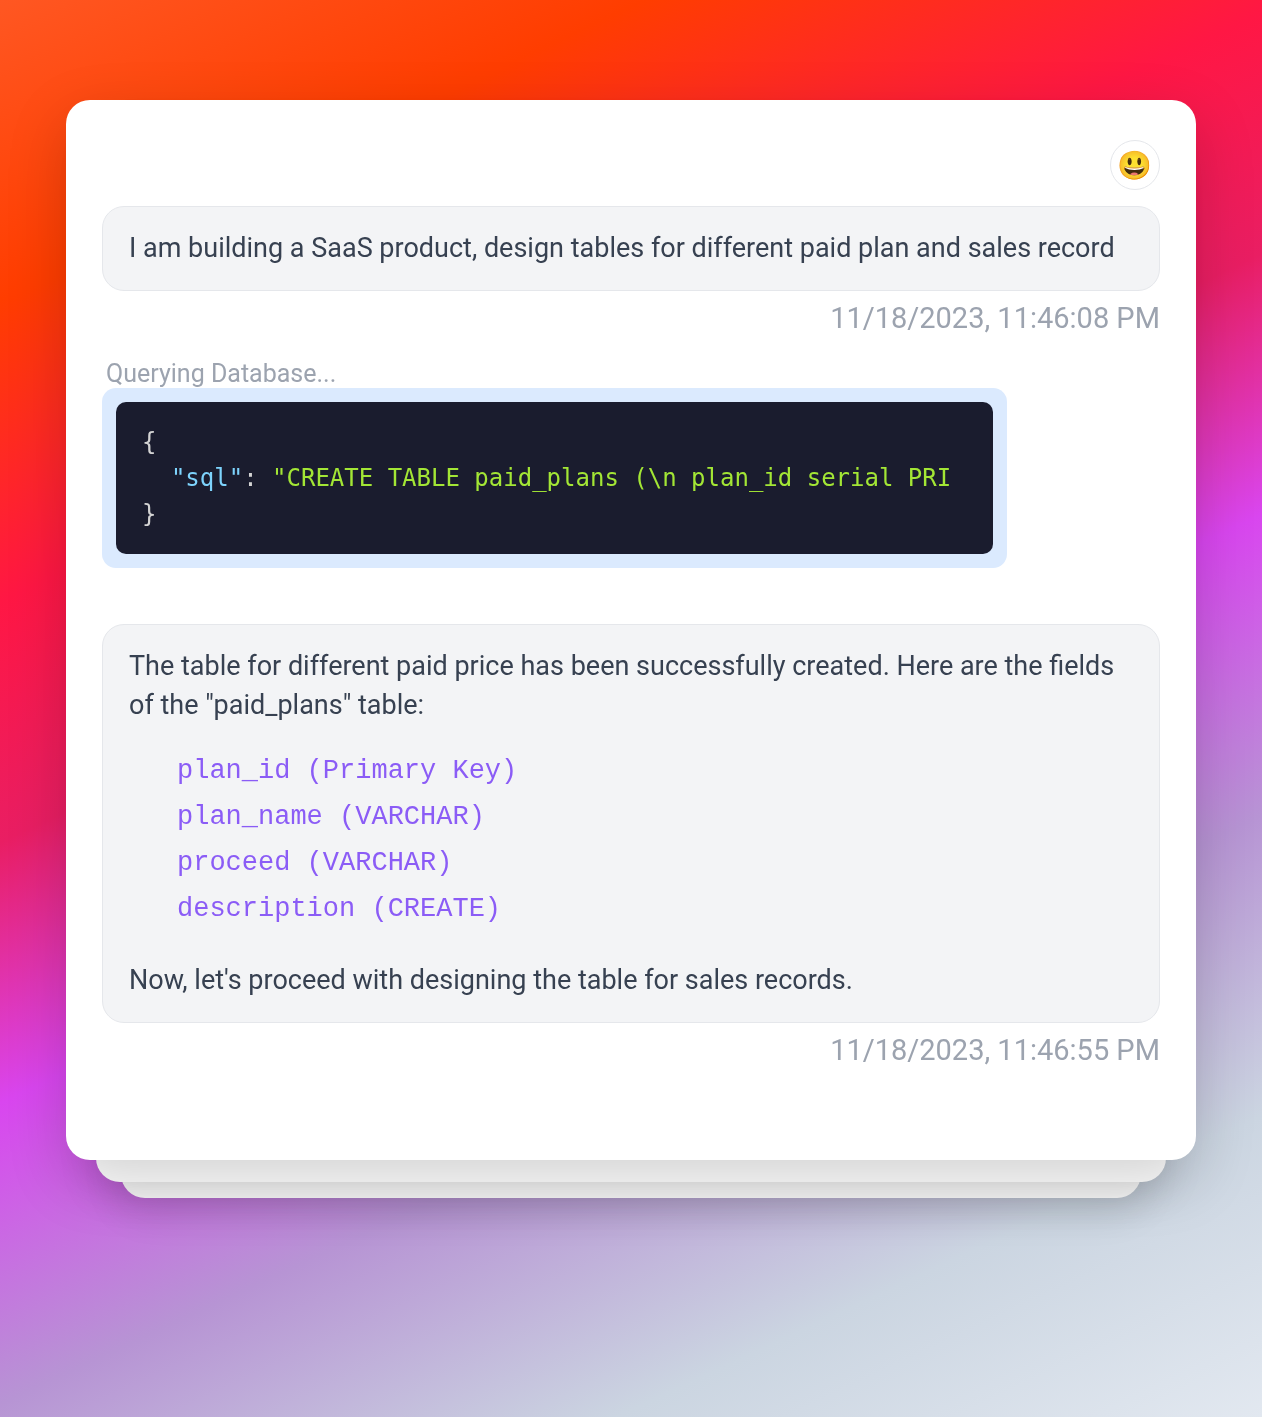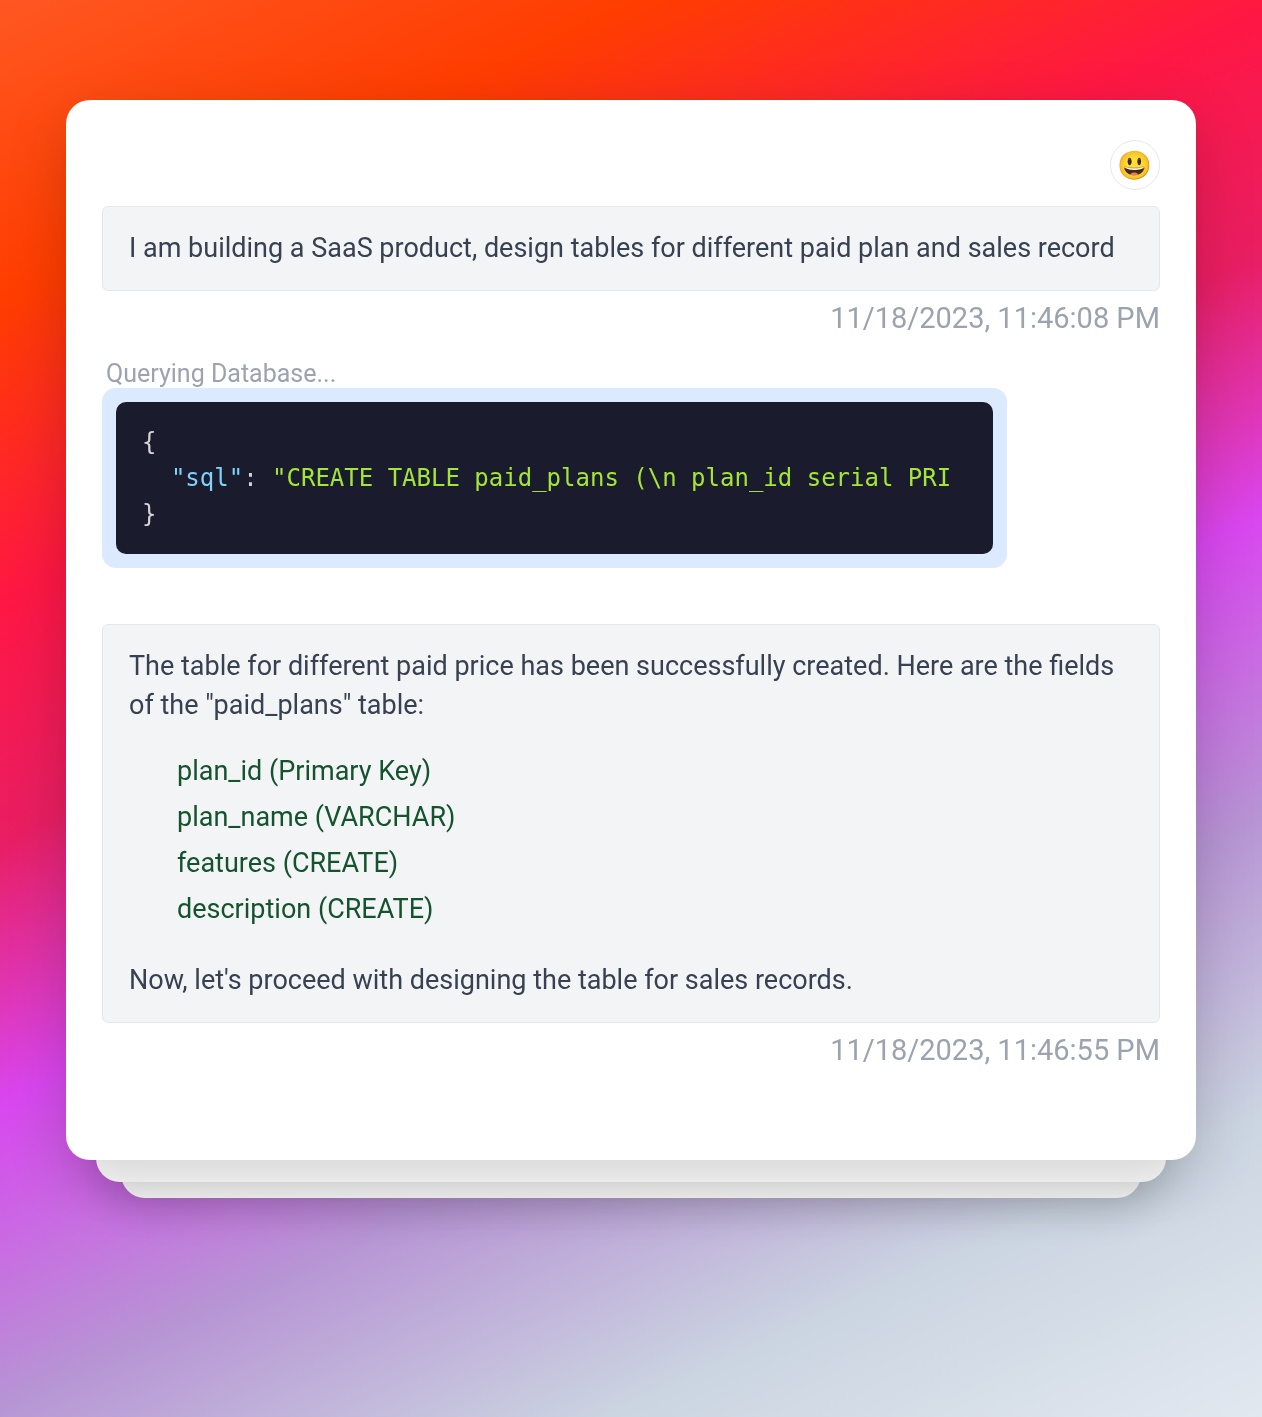--- a/index.html
+++ b/index.html
@@ -66,21 +66,21 @@
     border: 1px solid #e5e7eb;
     display: flex;
     align-items: center;
     justify-content: center;
     font-size: 28px;
     background: #fff;
   }
   .bubble {
     background: #f3f4f6;
     border: 1px solid #e5e7eb;
-    border-radius: 6px;
+    border-radius: 22px;
     padding: 22px 26px;
     font-size: 27px;
     line-height: 1.45;
     color: #374151;
   }
   .timestamp {
     text-align: right;
     color: #9ca3af;
     font-size: 29px;
     margin-top: 10px;
@@ -115,21 +115,22 @@
   .json-colon { color: #d4d4d4; }
   .json-str { color: #a3e635; }
   .bubble-list {
     list-style: none;
     padding-left: 48px;
     margin: 24px 0 28px 0;
   }
   .bubble-list li {
     font-size: 27px;
     line-height: 1.7;
-    color: #14532d;
+    color: #8b5cf6;
+    font-family: Liberation Mono, monospace;
   }
 </style>
 </head>
 <body>
 
 <div class="card-stack">
   <div class="card-shadow-2"></div>
   <div class="card-shadow-1"></div>
 
   <div class="chat-card">
@@ -153,21 +154,21 @@
         <div>&nbsp;&nbsp;<span class="json-key">"sql"</span><span class="json-colon">: </span><span class="json-str">"CREATE TABLE paid_plans (\n  plan_id serial PRI</span></div>
         <div><span class="brace">}</span></div>
       </div>
     </div>
 
     <div class="bubble">
       <div>The table for different paid price has been successfully created. Here are the fields of the "paid_plans" table:</div>
       <ul class="bubble-list">
         <li>plan_id (Primary Key)</li>
         <li>plan_name (VARCHAR)</li>
-        <li>features (CREATE)</li>
+        <li>proceed (VARCHAR)</li>
         <li>description (CREATE)</li>
       </ul>
       <div>Now, let's proceed with designing the table for sales records.</div>
     </div>
     <div class="timestamp">11/18/2023, 11:46:55 PM</div>
 
   </div>
 </div>
 
 </body></html>

